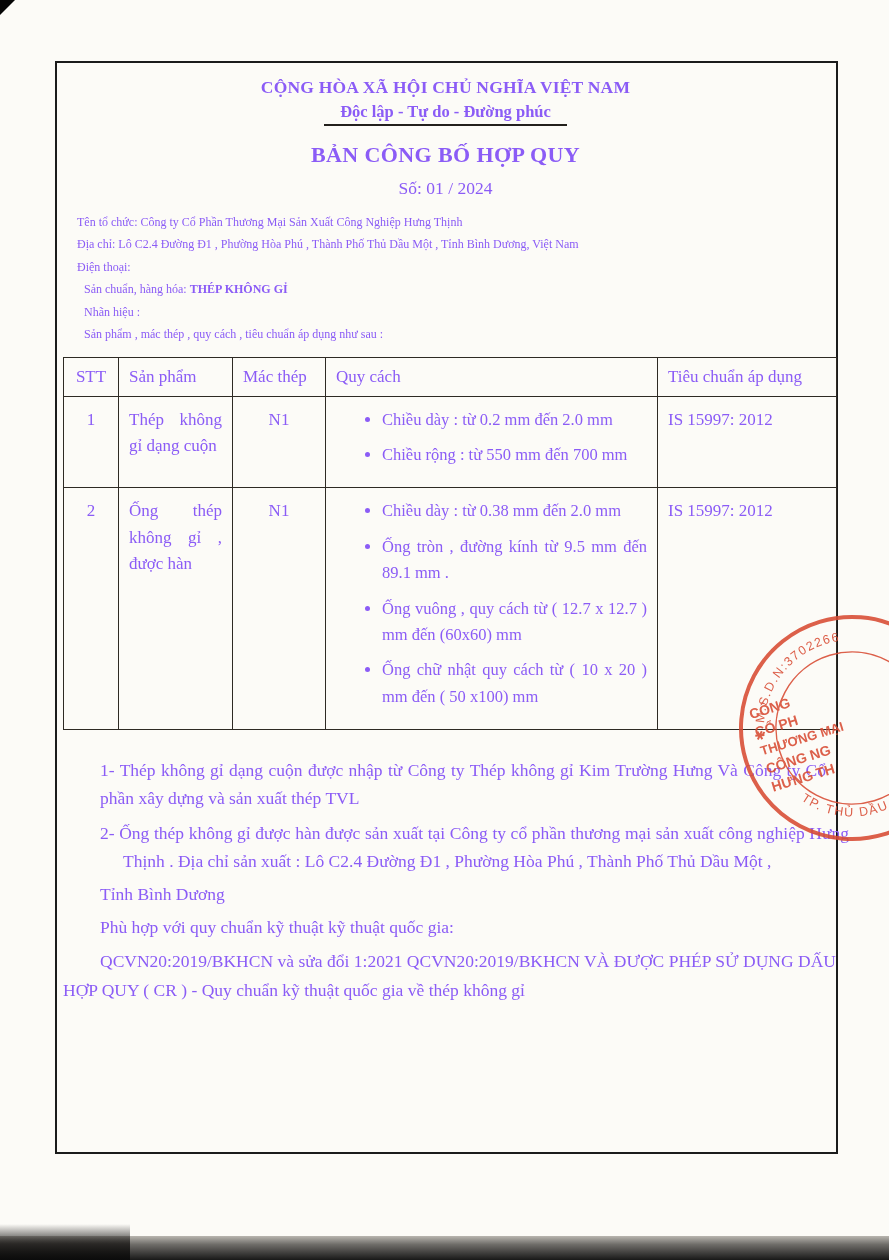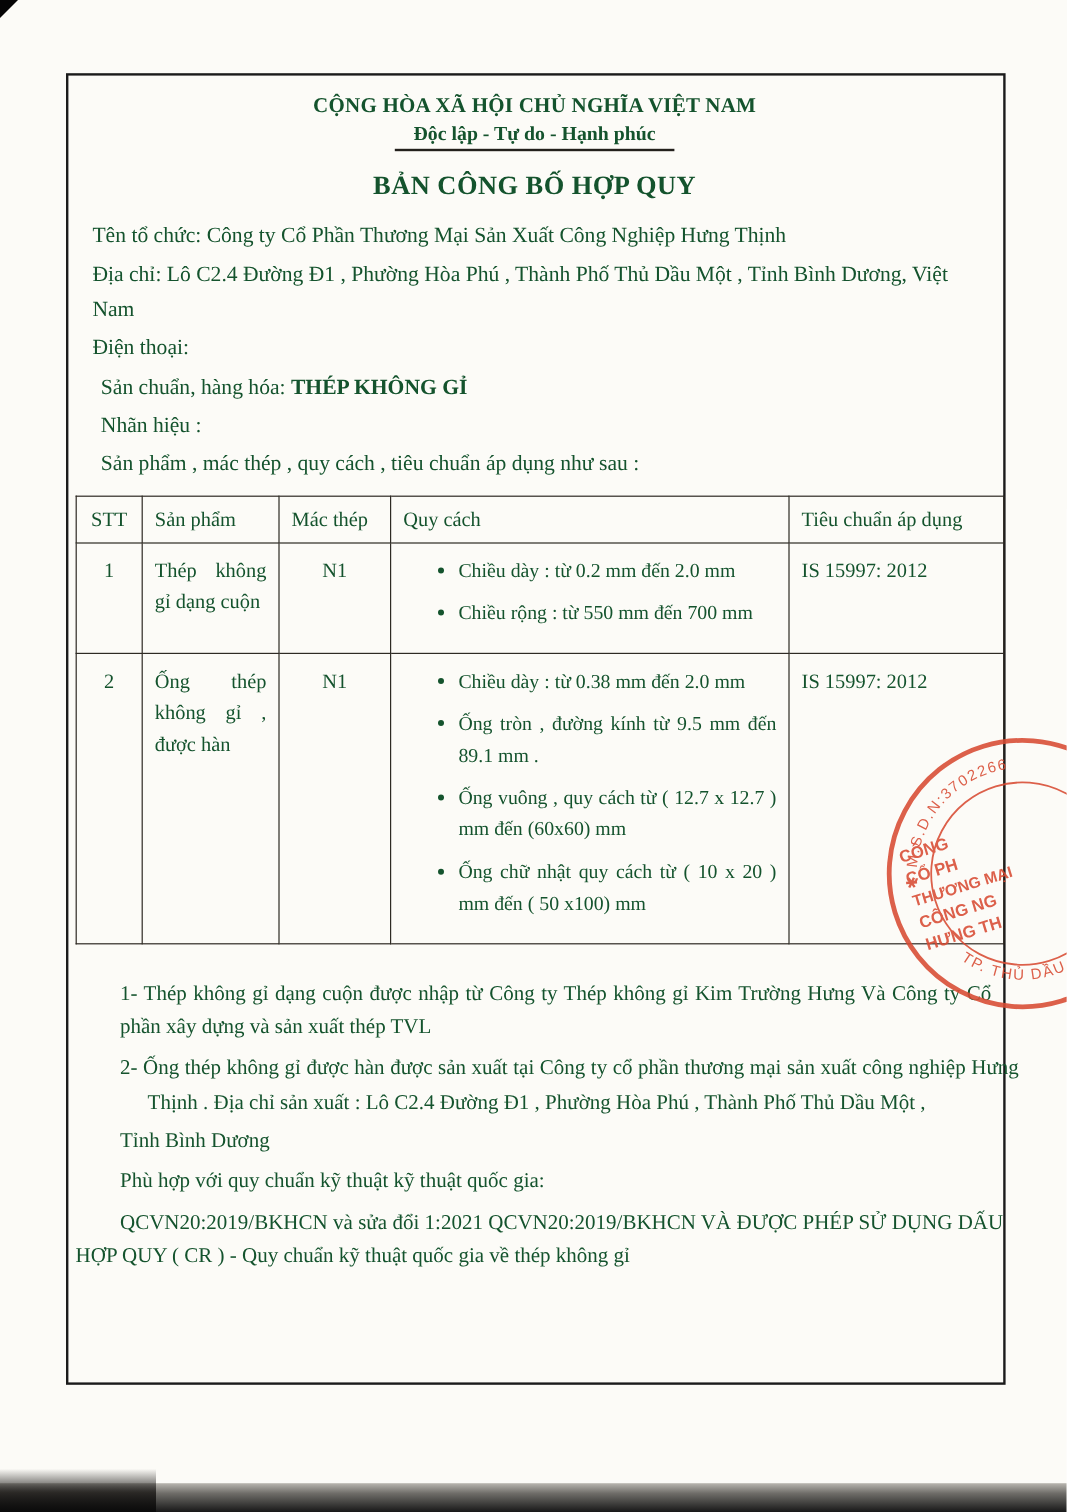--- a/index.html
+++ b/index.html
@@ -1,18 +1,18 @@
 <!DOCTYPE html>
 <html><head>
 <meta charset="utf-8">
 <style>
   html,body { margin:0; padding:0; background:#ffffff; }
   .page {
     position:relative; width:889px; height:1260px; overflow:hidden;
-    background:#fcfbf7; color:#14532d;
+    background:#fcfbf7; color:#8b5cf6;
     font-family:"Liberation Serif","DejaVu Serif",serif;
   }
   
   .corner-tl {
     position:absolute; top:0; left:0; width:0; height:0;
     border-top:15px solid #050505; border-right:15px solid transparent;
   }
   .scan-bottom {
     position:absolute; left:0; bottom:0; width:889px; height:24px;
     background:linear-gradient(180deg,#b9b6b0 0%,#6f6d69 35%,#181818 100%);
@@ -29,21 +29,21 @@
   }
   .country { text-align:center; font-weight:bold; font-size:17.5px; letter-spacing:.2px; }
   .motto-wrap { text-align:center; margin-top:4px; }
   .motto {
     display:inline-block; font-weight:bold; font-size:16.5px;
     padding:0 16px 2px 16px; border-bottom:2px solid #23201c;
   }
   .doc-title { text-align:center; font-weight:bold; font-size:22px; margin-top:16px; letter-spacing:.4px; }
   .doc-number { text-align:center; font-size:17.5px; margin-top:10px; }
   .info { margin-top:14px; }
-  .info p { margin:3px 0; font-size:18px; line-height:1.62; }
+  .info p { margin:3px 0; font-size:12px; line-height:1.62; }
   .info p.indent { padding-left:7px; }
   .bold { font-weight:bold; }
   
   table.spec {
     border-collapse:collapse; table-layout:fixed;
     margin:12px 0 0 -14px; width:773px; font-size:17px;
   }
   table.spec th, table.spec td { border:1.6px solid #2e2a24; box-sizing:border-box; }
   table.spec th { font-weight:normal; text-align:left; padding:9px 10px; }
   table.spec th.c { text-align:center; padding:9px 2px; }
@@ -74,24 +74,25 @@
 <body>
 
 <div class="page">
 
   <div class="corner-tl"></div>
 
   <div class="frame">
 
     <div class="country">CỘNG HÒA XÃ HỘI CHỦ NGHĨA VIỆT NAM</div>
     <div class="motto-wrap">
-      <span class="motto">Độc lập - Tự do - Hạnh phúc</span>
+      <span class="motto">Độc lập - Tự do - Đường phúc</span>
     </div>
 
     <div class="doc-title">BẢN CÔNG BỐ HỢP QUY</div>
+    <div class="doc-number">Số: 01 / 2024</div>
 
     <div class="info">
       <p>Tên tổ chức: Công ty Cổ Phần Thương Mại Sản Xuất Công Nghiệp Hưng Thịnh</p>
       <p>Địa chỉ: Lô C2.4 Đường Đ1 , Phường Hòa Phú , Thành Phố Thủ Dầu Một , Tỉnh Bình Dương, Việt Nam</p>
       <p>Điện thoại:</p>
       <p class="indent"><span>Sản chuẩn, hàng hóa: </span><span class="bold">THÉP KHÔNG GỈ</span></p>
       <p class="indent">Nhãn hiệu :</p>
       <p class="indent">Sản phẩm , mác thép , quy cách , tiêu chuẩn áp dụng như sau :</p>
     </div>
 

